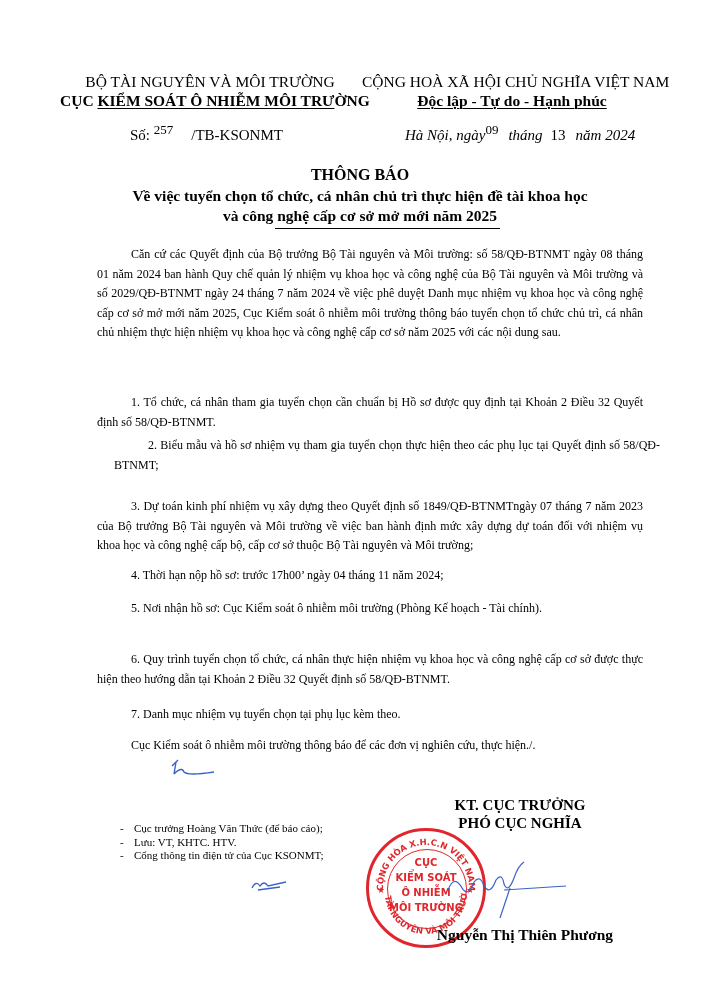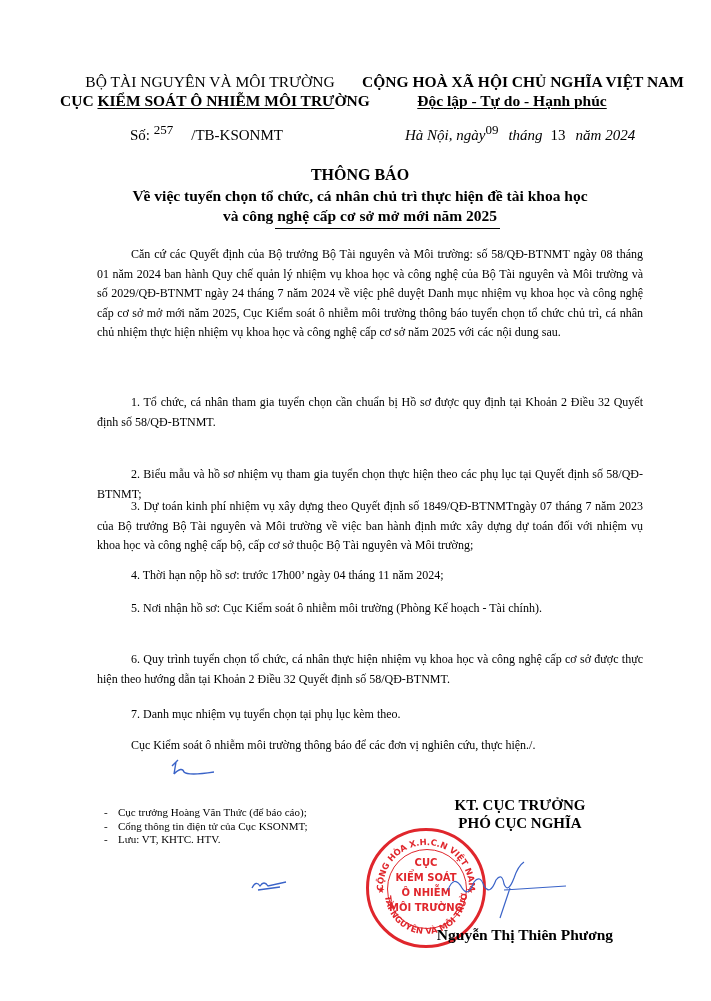--- a/index.html
+++ b/index.html
@@ -6,34 +6,34 @@
     body {
       width: 711px; height: 1001px; position: relative; overflow: hidden;
       font-family: "Liberation Serif", "DejaVu Serif", serif;
       color: #000;
     }
     .abs { position: absolute; }
     .hdr-left, .hdr-right { position: absolute; text-align: center; white-space: nowrap; }
     .hdr-left { left: 60px; width: 300px; top: 72px; }
     .hdr-right { left: 362px; width: 300px; top: 72px; }
     .hdr-line1 { font-size: 15.5px; line-height: 19px; }
-    .hdr-line1.bold { font-weight: bold; }
+    .hdr-line1.bold { font-weight: normal; }
     .hdr-line2 { font-size: 15.5px; line-height: 19px; font-weight: bold; }
     .ul { text-decoration: underline; text-underline-offset: 2px; text-decoration-thickness: 1px; }
     .num-line { position: absolute; top: 127px; font-size: 15px; white-space: nowrap; }
     .sup { font-size: 13px; position: relative; top: -6px; }
     .title { position: absolute; left: 60px; width: 600px; text-align: center; font-weight: bold; }
     .body-text {
       position: absolute; left: 97px; width: 546px;
       font-size: 12px; line-height: 19.5px; text-align: justify;
     }
     .para { text-indent: 34px; margin: 0; }
     .recipients { position: absolute; left: 96px; top: 806px; font-size: 11px; line-height: 13.5px; }
     .recipients .label { font-style: italic; font-weight: bold; font-size: 13px; margin-bottom: 2px; }
-    .recipients ul { list-style: none; padding: 0; margin: 0; }
+    .recipients ul { list-style: none; padding: 0; margin: 16px; }
     .recipients li::before { content: "-"; display: inline-block; width: 14px; padding-left: 8px; }
     .sig-block { position: absolute; left: 400px; width: 240px; text-align: center; font-weight: bold; font-size: 15px; }
     .stamp {
       position: absolute; left: 366px; top: 828px; width: 120px; height: 120px;
       border-radius: 50%; border: 3px solid #e0262c; box-sizing: border-box;
     }
     .stamp-inner {
       position: absolute; left: 18px; top: 18px; width: 78px; height: 78px;
       border-radius: 50%; border: 1.5px solid #e0262c;
     }
@@ -71,21 +71,21 @@
 </div>
 <div class="abs" style="left:275px; top:228px; width:225px; height:1px; background:#000;"></div>
 
 <div class="body-text" style="top:245px;">
   <p class="para">Căn cứ các Quyết định của Bộ trưởng Bộ Tài nguyên và Môi trường: số 58/QĐ-BTNMT ngày 08 tháng 01 năm 2024 ban hành Quy chế quản lý nhiệm vụ khoa học và công nghệ của Bộ Tài nguyên và Môi trường và số 2029/QĐ-BTNMT ngày 24 tháng 7 năm 2024 về việc phê duyệt Danh mục nhiệm vụ khoa học và công nghệ cấp cơ sở mở mới năm 2025, Cục Kiểm soát ô nhiễm môi trường thông báo tuyển chọn tổ chức chủ trì, cá nhân chủ nhiệm thực hiện nhiệm vụ khoa học và công nghệ cấp cơ sở năm 2025 với các nội dung sau.</p>
 </div>
 
 <div class="body-text" style="top:393px;">
     <p class="para">1. Tổ chức, cá nhân tham gia tuyển chọn cần chuẩn bị Hồ sơ được quy định tại Khoản 2 Điều 32 Quyết định số 58/QĐ-BTNMT.</p>
   </div>
-<div class="body-text" style="top:465px;">
+<div class="body-text" style="top:436px;margin-left:17px;">
     <p class="para">2. Biểu mẫu và hồ sơ nhiệm vụ tham gia tuyển chọn thực hiện theo các phụ lục tại Quyết định số 58/QĐ-BTNMT;</p>
   </div>
 <div class="body-text" style="top:497px;">
     <p class="para">3. Dự toán kinh phí nhiệm vụ xây dựng theo Quyết định số 1849/QĐ-BTNMTngày 07 tháng 7 năm 2023 của Bộ trưởng Bộ Tài nguyên và Môi trường về việc ban hành định mức xây dựng dự toán đối với nhiệm vụ khoa học và công nghệ cấp bộ, cấp cơ sở thuộc Bộ Tài nguyên và Môi trường;</p>
   </div>
 <div class="body-text" style="top:566px;">
     <p class="para">4. Thời hạn nộp hồ sơ: trước 17h00’ ngày 04 tháng 11 năm 2024;</p>
   </div>
 <div class="body-text" style="top:599px;">
     <p class="para">5. Nơi nhận hồ sơ: Cục Kiểm soát ô nhiễm môi trường (Phòng Kế hoạch - Tài chính).</p>
@@ -101,22 +101,22 @@
     <p class="para">Cục Kiểm soát ô nhiễm môi trường thông báo để các đơn vị nghiên cứu, thực hiện./.</p>
   </div>
 
 <svg class="abs" style="left:168px; top:756px;" width="50" height="24">
   <path d="M4 10 L10 4 M8 6 L6 18 M6 18 Q14 10 16 16 Q20 20 46 16" stroke="#3a63c8" stroke-width="1.4" fill="none"></path>
 </svg>
 
 <div class="recipients">
   <ul>
     <li>Cục trưởng Hoàng Văn Thức (để báo cáo);</li>
+    <li>Lưu: VT, KHTC. HTV.</li>
     <li>Cổng thông tin điện tử của Cục KSONMT;</li>
-    <li>Lưu: VT, KHTC. HTV.</li>
   </ul>
 </div>
 <svg class="abs" style="left:250px; top:878px;" width="40" height="18">
   <path d="M2 10 Q6 2 10 8 Q14 2 18 8 L36 4 M8 12 L30 9" stroke="#3a63c8" stroke-width="1.3" fill="none"></path>
 </svg>
 
 <div class="sig-block" style="top:797px;">KT. CỤC TRƯỞNG</div>
 <div class="sig-block" style="top:815px;">PHÓ CỤC NGHĨA</div>
 
 <div class="stamp">

